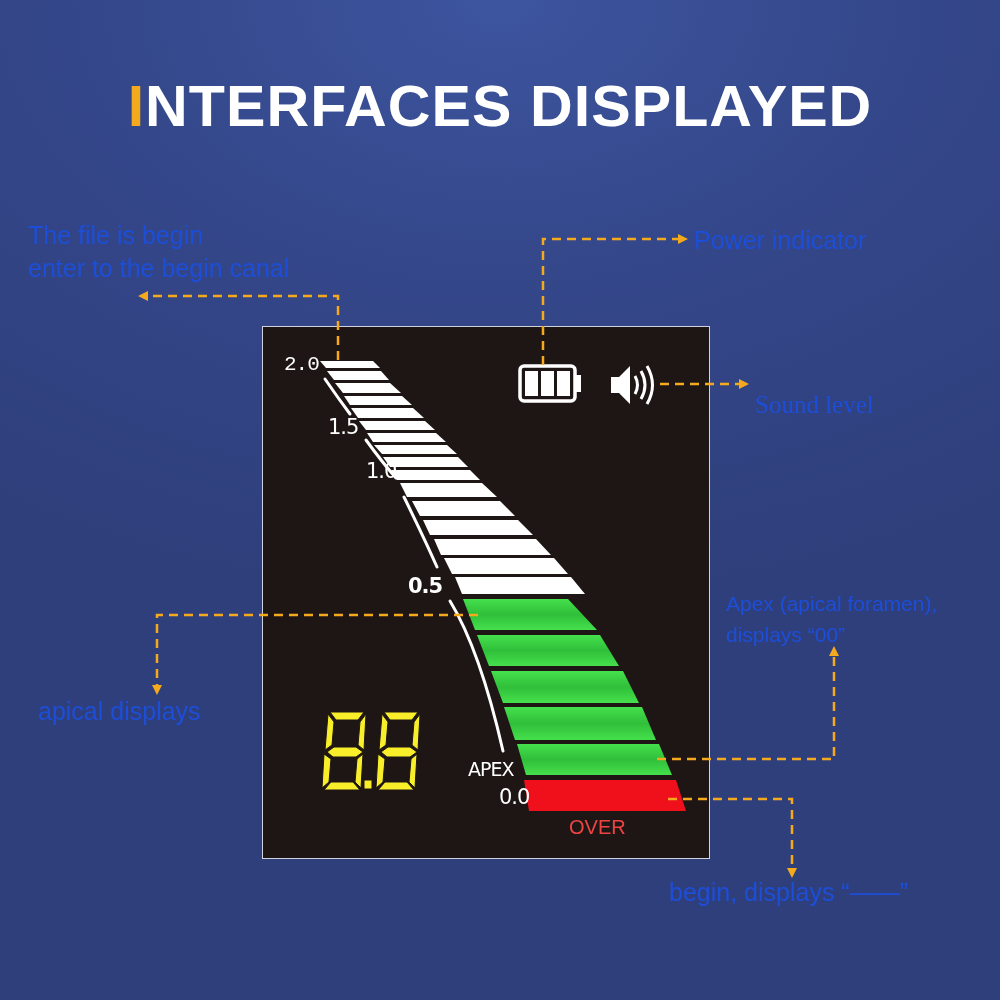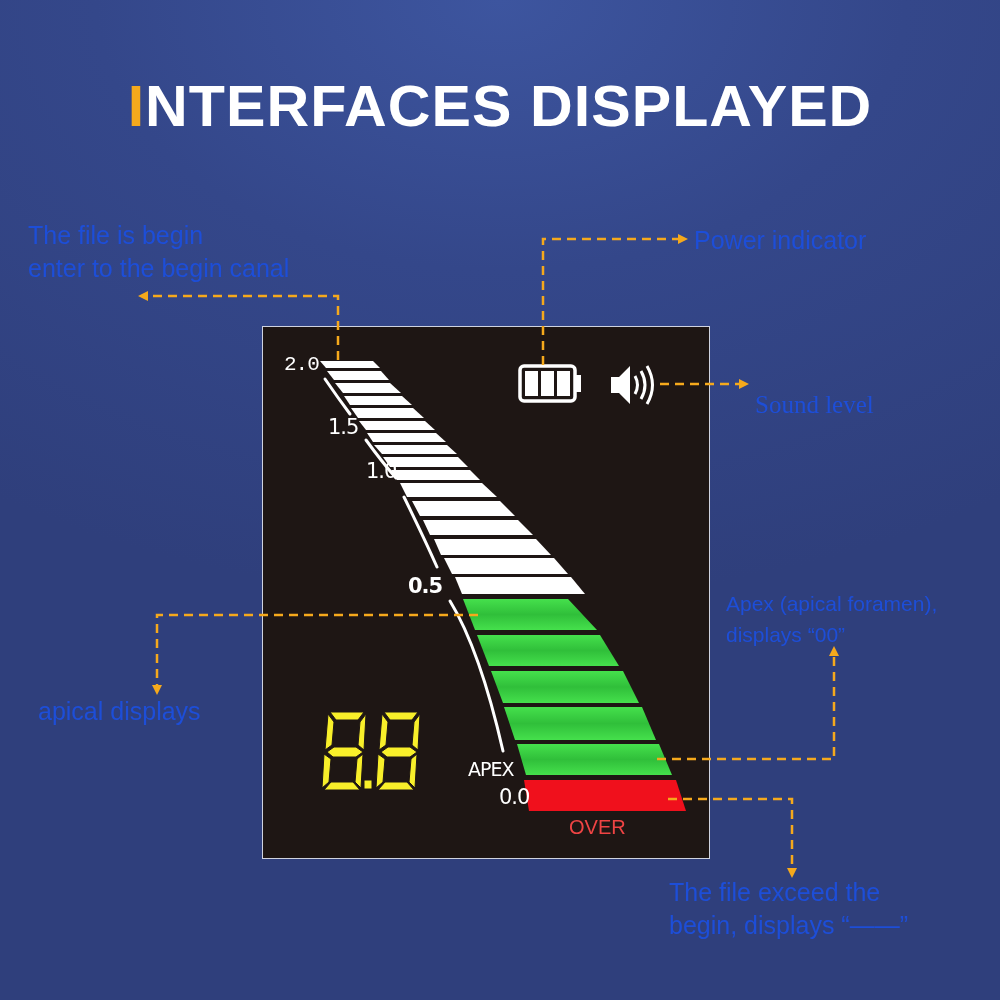--- a/index.html
+++ b/index.html
@@ -159,15 +159,14 @@
 <div class="label" style="left:38px; top:695px;">
   <div>apical displays</div>
 </div>
 
 <div class="label" style="left:726px; top:588px; font-size:21px; line-height:31px;">
   <div>Apex (apical foramen),</div>
   <div>displays “00”</div>
 </div>
 
 <div class="label" style="left:669px; top:876px;">
-  <div>The file exceed the</div>
   <div>begin, displays “——”</div>
 </div>
 
 </body></html>

